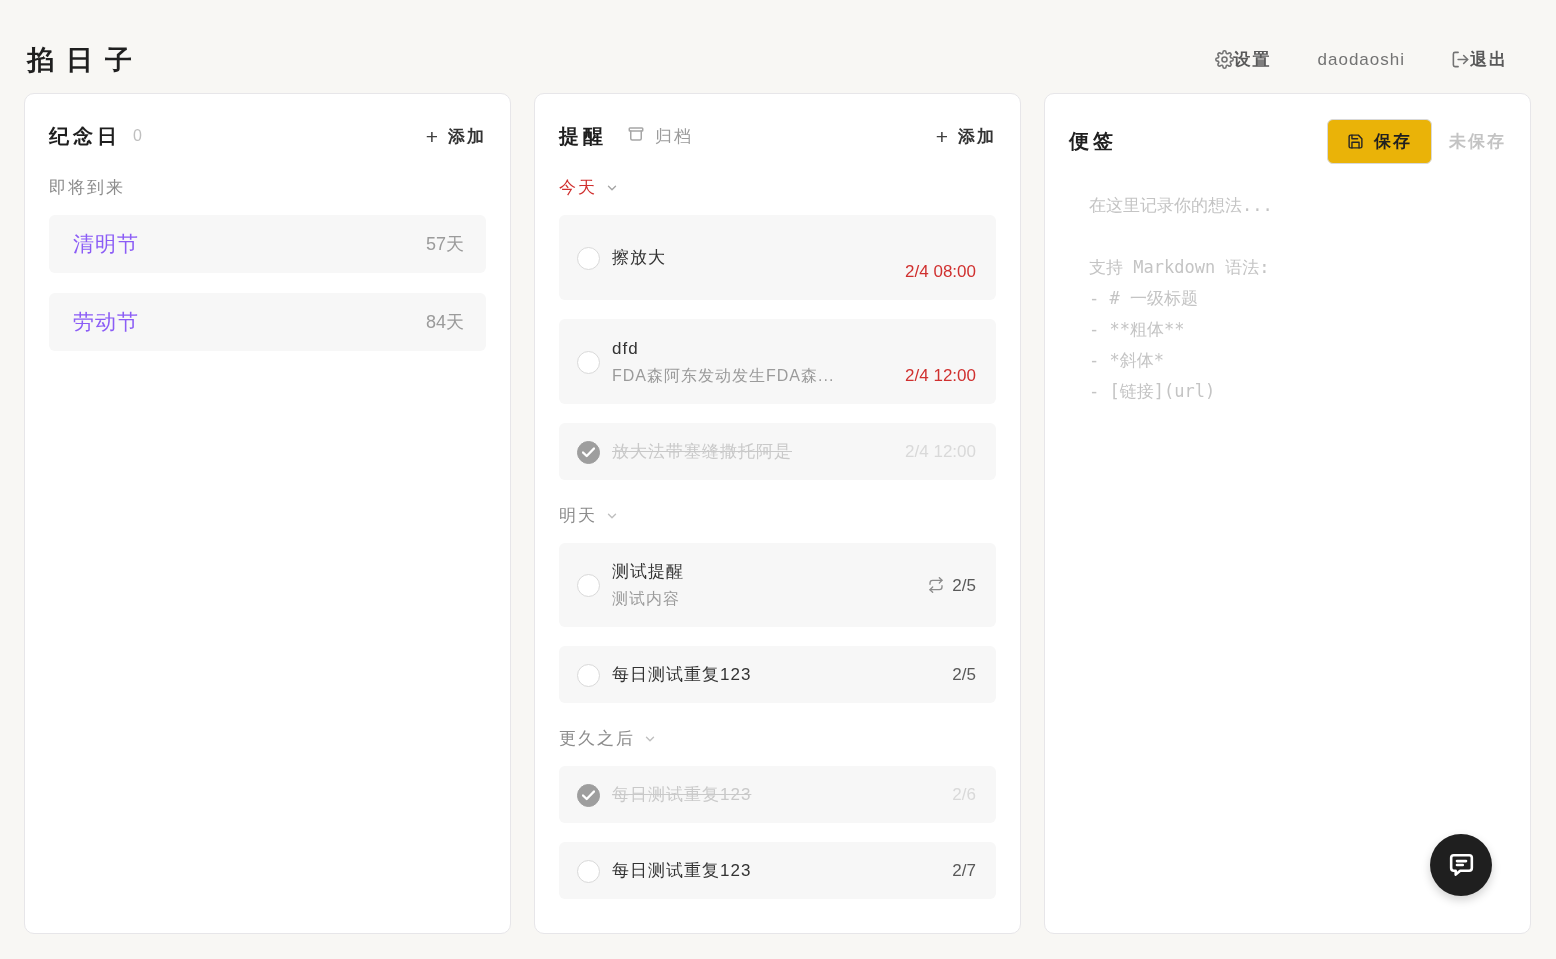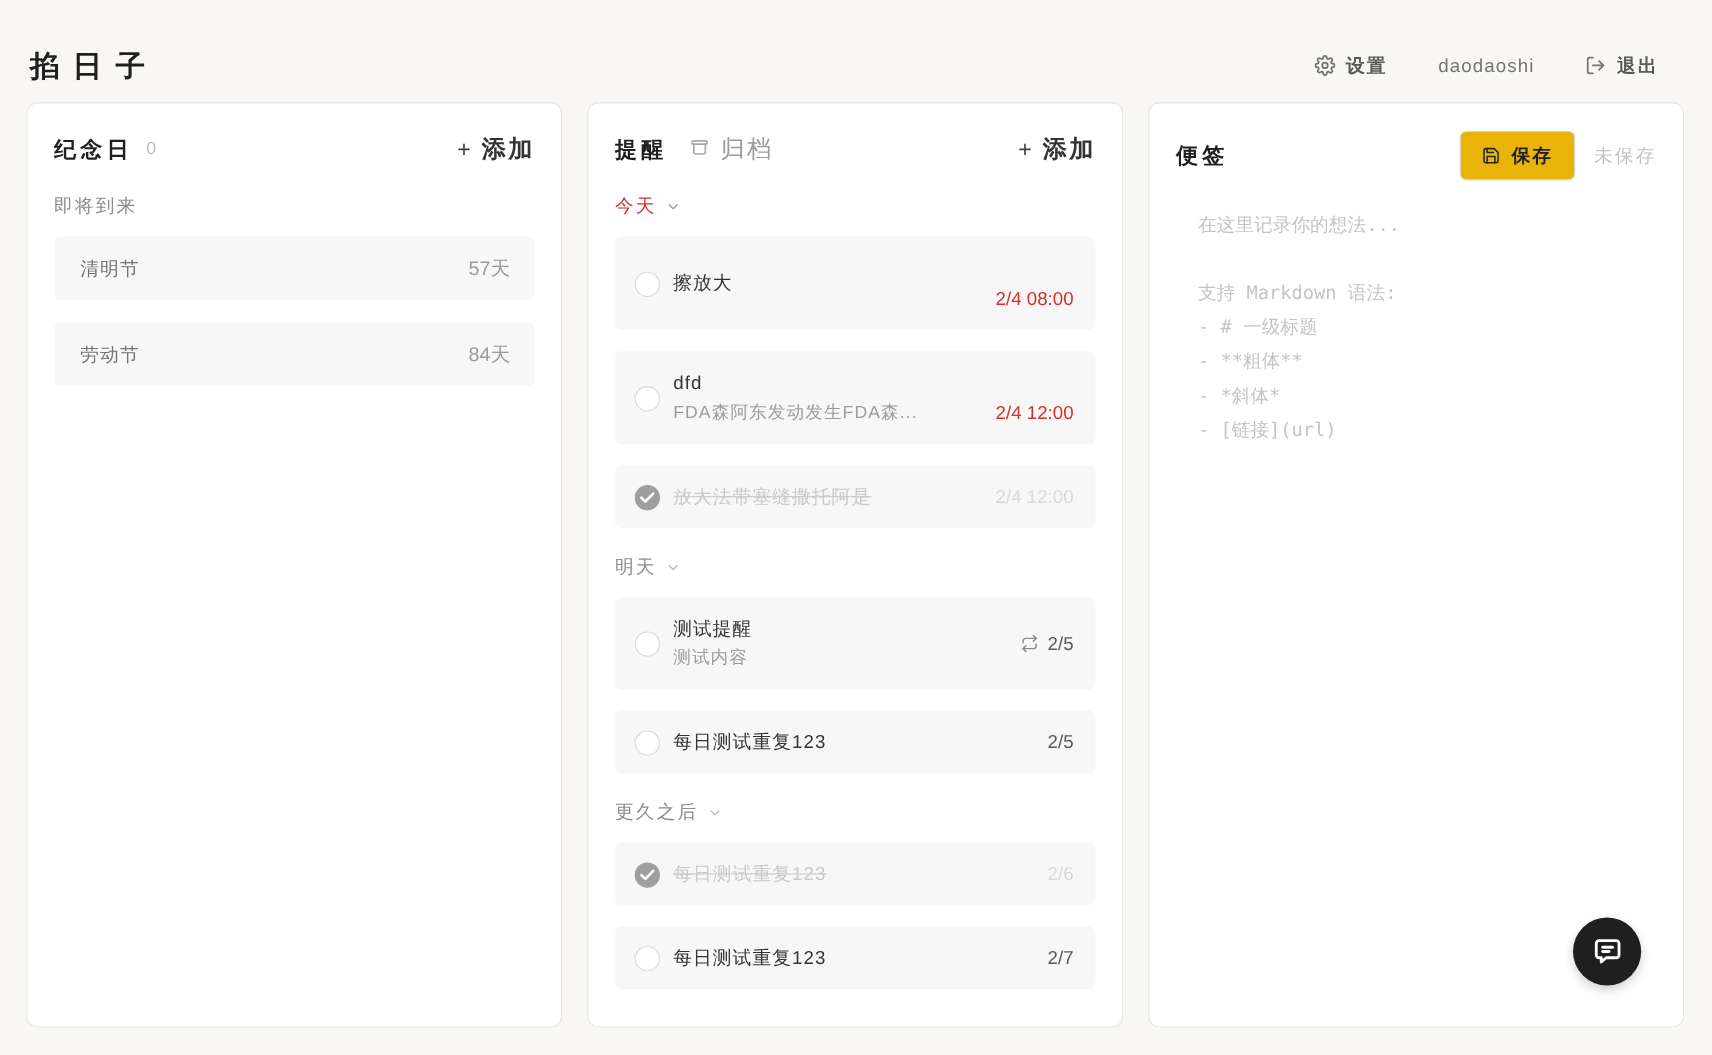--- a/index.html
+++ b/index.html
@@ -8,49 +8,49 @@
     background:#f8f7f4;
     font-family:"Liberation Sans","DejaVu Sans",sans-serif;
     color:#262626;
   }
 
   
   .topbar { display:flex; align-items:center; justify-content:space-between;
             padding:26px 48px 0 27px; height:93px; }
   .app-title { font-size:27px; font-weight:600; letter-spacing:12px; color:#1f1f1f; }
   .topnav { display:flex; align-items:center; gap:46px; }
-  .nav-item { display:flex; align-items:center; gap:10px; cursor:pointer; }
+  .nav-item { display:flex; align-items:center; cursor:pointer; }
   .nav-label { font-size:17px; font-weight:700; color:#595959; letter-spacing:2px; }
   .nav-user  { font-size:17px; color:#737373; letter-spacing:1px; }
   .nav-icon svg { display:block; }
 
   
   .columns { display:flex; gap:23px; padding:0 25px 0 24px; height:841px; }
   .card { flex:1 1 0; background:#ffffff; border:1px solid #e7e6e9; border-radius:10px;
           padding:24px; overflow:hidden; position:relative; }
 
   .card-head { display:flex; align-items:center; height:36px; margin-bottom:22px; }
   .card-title { font-size:20px; font-weight:700; color:#1f1f1f; letter-spacing:4px; }
   .count { font-size:16px; color:#bfbfbf; margin-left:12px; }
   .spacer { flex:1; }
   .add-btn { display:flex; align-items:center; gap:10px; cursor:pointer; }
   .plus { font-size:21px; font-weight:400; color:#404040; line-height:1; }
-  .add-label { font-size:22px; font-weight:700; color:#333; letter-spacing:2px; }
+  .add-label { font-size:17px; font-weight:700; color:#333; letter-spacing:2px; }
 
   .section-label { display:flex; align-items:center; gap:8px; font-size:17px;
                    color:#8c8c8c; letter-spacing:2px; margin:24px 0 16px; cursor:pointer; }
   .section-label.first { margin-top:4px; }
   .section-label.red { color:#d0302f; }
   .chev svg { display:block; }
 
   
   .a-item { display:flex; align-items:center; justify-content:space-between;
             background:#f7f7f7; border-radius:6px; height:58px; padding:0 22px 0 24px;
             margin-bottom:20px; cursor:pointer; }
-  .a-name { font-size:17px; color:#737373; letter-spacing:1px; }
+  .a-name { font-size:21px; color:#8b5cf6; letter-spacing:1px; }
   .a-days { font-size:18px; color:#9b9b9b; }
 
   
   .r-item { display:flex; align-items:center; background:#f7f7f7; border-radius:6px;
             padding:16px 20px 16px 18px; margin-bottom:19px; cursor:pointer; }
   .check { width:23px; height:23px; border-radius:50%; border:1.5px solid #d9d9d9;
            background:#fff; flex:0 0 auto; margin:1px 12px 0 0; position:relative; }
   .check.done { background:#9e9e9e; border-color:#9e9e9e; }
   .check.done svg { position:absolute; left:4px; top:5px; }
   .r-body { flex:1; min-width:0; }
@@ -59,21 +59,21 @@
   .r-time { font-size:17px; color:#595959; line-height:25px; white-space:nowrap;
             display:flex; align-items:center; gap:8px; }
   .r-time.red { color:#d0302f;margin-top:28px; }
   .r-item.done .r-title { color:#c9c9c9; text-decoration:line-through; }
   .r-item.done .r-time { color:#d9d9d9; }
 
   
   .save-btn { display:flex; align-items:center; gap:10px; border:1px solid #d9d9d9;
               background:#eab308; border-radius:6px; padding:10px 19px; cursor:pointer; }
   .save-label { font-size:17px; font-weight:700; color:#1f1f1f; letter-spacing:2px; }
-  .save-status { font-size:17px; color:#c3c3c3; margin-left:17px; letter-spacing:2px; }
+  .save-status { font-size:17px; color:#c3c3c3; margin-left:17px; letter-spacing:2px;font-weight:bold; }
   .note-area { width:100%; height:716px; border:none; outline:none; resize:none;
                background:transparent; padding:14px 0 0 20px;
                font-family:"DejaVu Sans Mono","Liberation Mono",monospace;
                font-size:17px; line-height:31px; color:#737373; }
   .note-area::placeholder { color:#c4c4c4; }
 
   
   .chat-fab { position:absolute; right:38px; bottom:37px; width:62px; height:62px;
               border-radius:50%; background:#1f1f1f; display:flex; align-items:center;
               justify-content:center; cursor:pointer; box-shadow:0 4px 10px rgba(0,0,0,.18); }

